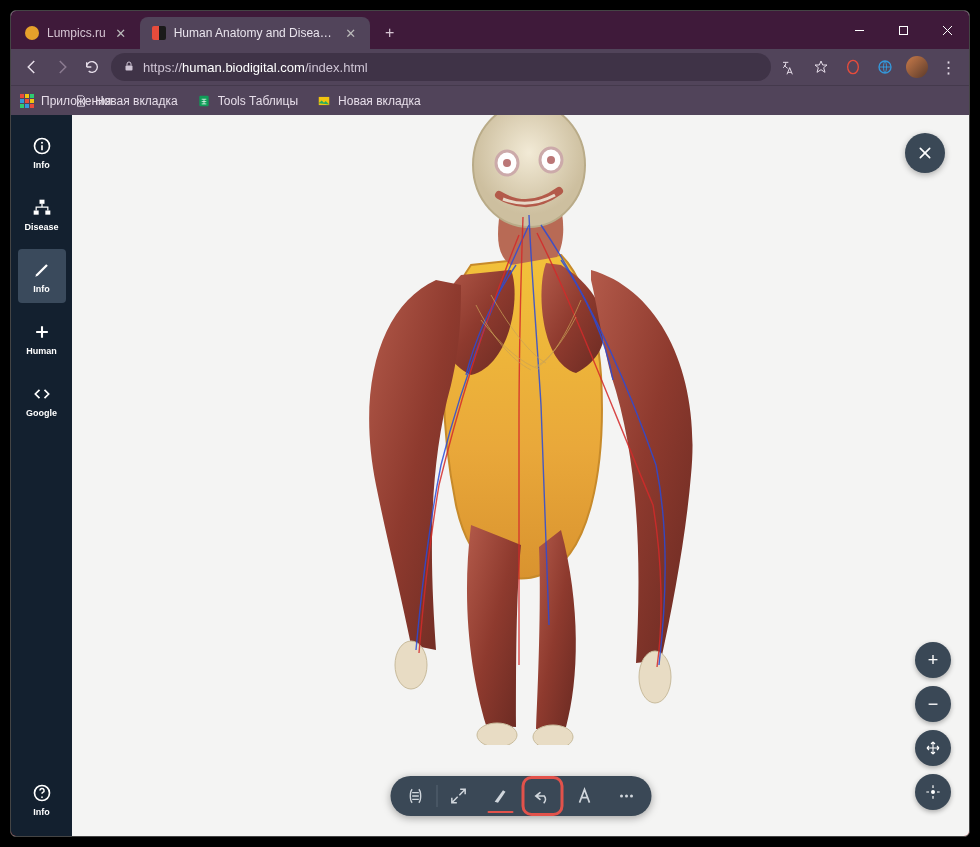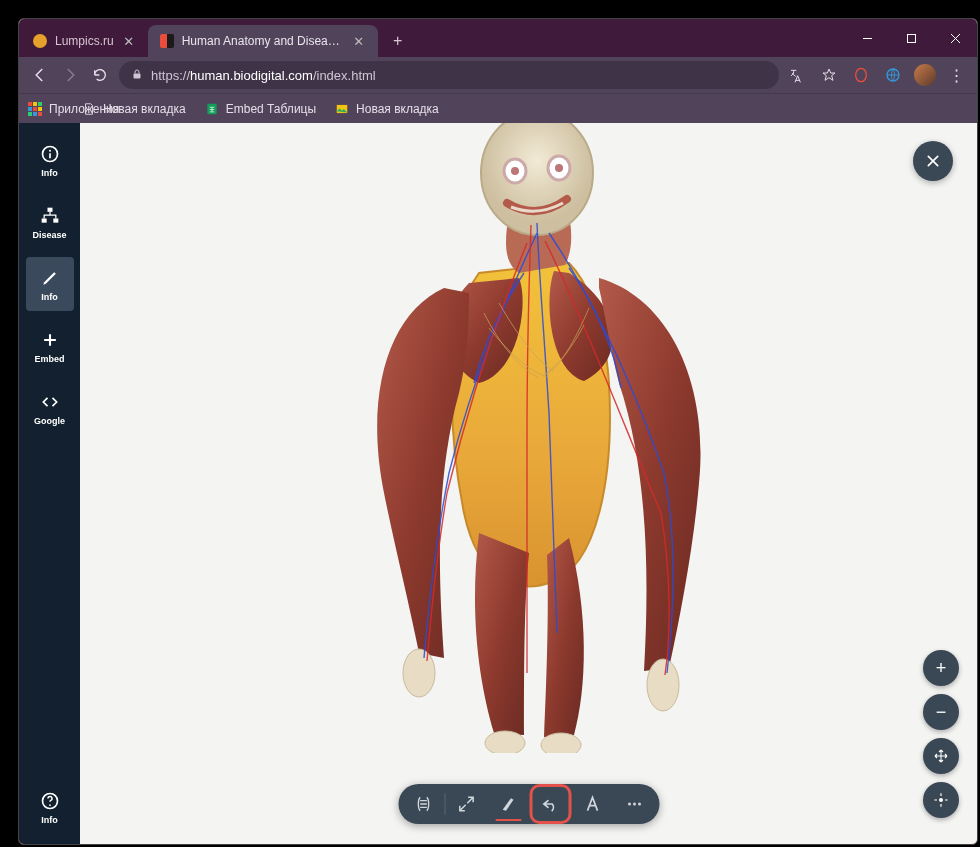--- a/index.html
+++ b/index.html
@@ -1,17 +1,17 @@
 <!DOCTYPE html>
 <html><head>
 <meta charset="utf-8">
 <style>
   * { box-sizing: border-box; margin: 0; padding: 0; font-family: "Segoe UI", Arial, sans-serif; }
   html, body { width: 980px; height: 847px; overflow: hidden; background: #000; }
-  .window { position: relative; width: 960px; height: 827px; margin: 18px; background: #fff; border: 1px solid #444; border-radius: 6px; overflow: hidden; box-shadow: 0 2px 10px rgba(0,0,0,0.5); }
+  .window { position: relative; width: 960px; height: 827px; margin: 10px; background: #fff; border: 1px solid #444; border-radius: 6px; overflow: hidden; box-shadow: 0 2px 10px rgba(0,0,0,0.5); }
 
   
   .titlebar { height: 38px; background: #3f1a3a; display: flex; align-items: stretch; }
   .tabs { display: flex; align-items: flex-end; padding-left: 2px; padding-top: 6px; flex: 1; }
   .tab { display: flex; align-items: center; height: 32px; padding: 0 12px; max-width: 230px; color: #d6c5d3; font-size: 12px; border-top-left-radius: 8px; border-top-right-radius: 8px; gap: 8px; white-space: nowrap; overflow: hidden; }
   .tab.active { background: #51445a; color: #e9e4ed; }
   .tab .favicon { width: 14px; height: 14px; border-radius: 50%; flex-shrink: 0; }
   .tab .tab-title { overflow: hidden; text-overflow: ellipsis; flex: 1; }
   .tab .tab-close { width: 14px; height: 14px; display: flex; align-items: center; justify-content: center; color: #bbb; font-size: 13px; flex-shrink: 0; }
   .newtab { width: 28px; height: 28px; display: flex; align-items: center; justify-content: center; color: #d6c5d3; font-size: 16px; margin-left: 6px; align-self: center; }
@@ -185,21 +185,21 @@
         </span>
       <span>Новая вкладка</span>
     </div>
     <div class="bm">
       <span class="bmico">
           <svg width="14" height="14" viewBox="0 0 24 24">
             <rect x="4" y="3" width="16" height="18" rx="2" fill="#0f9d58"></rect>
             <path d="M8 9h8M8 13h8M8 17h8M12 9v8" stroke="#fff" stroke-width="1.2"></path>
           </svg>
         </span>
-      <span>Embed Таблицы</span>
+      <span>Tools Таблицы</span>
     </div>
     <div class="bm">
       <span class="bmico">
           <svg width="14" height="14" viewBox="0 0 24 24">
             <rect x="3" y="5" width="18" height="14" fill="#f1c40f"></rect>
             <path d="M3 16l5-5 4 4 3-3 6 6" fill="#27ae60"></path>
           </svg>
         </span>
       <span>Новая вкладка</span>
     </div>
@@ -236,21 +236,21 @@
             </svg>
           </span>
         <span>Info</span>
       </div>
       <div class="side-item">
         <span class="sicon">
             <svg viewBox="0 0 24 24">
               <path d="M12 5v14M5 12h14" stroke="#fff" stroke-width="2.5"></path>
             </svg>
           </span>
-        <span>Embed</span>
+        <span>Human</span>
       </div>
       <div class="side-item">
         <span class="sicon">
             <svg viewBox="0 0 24 24">
               <path d="M9 7l-5 5 5 5M15 7l5 5-5 5" fill="none" stroke="#fff" stroke-width="2"></path>
             </svg>
           </span>
         <span>Google</span>
       </div>
       <div class="side-spacer"></div>

